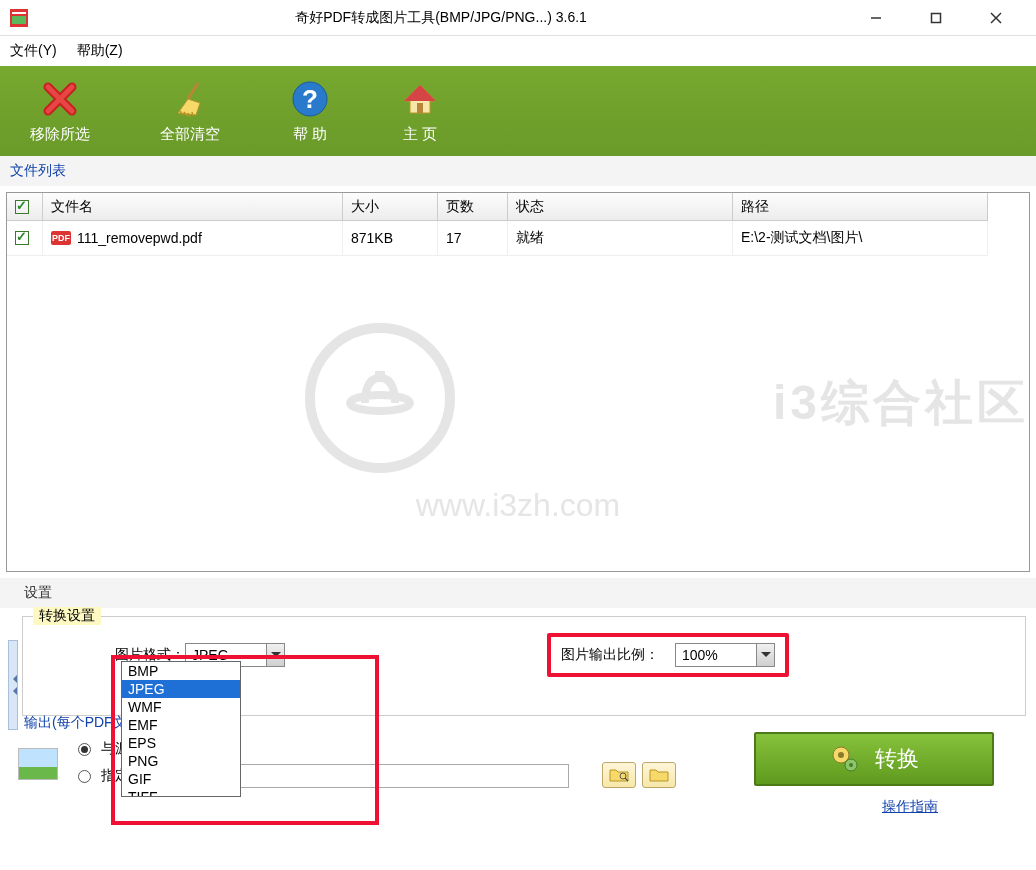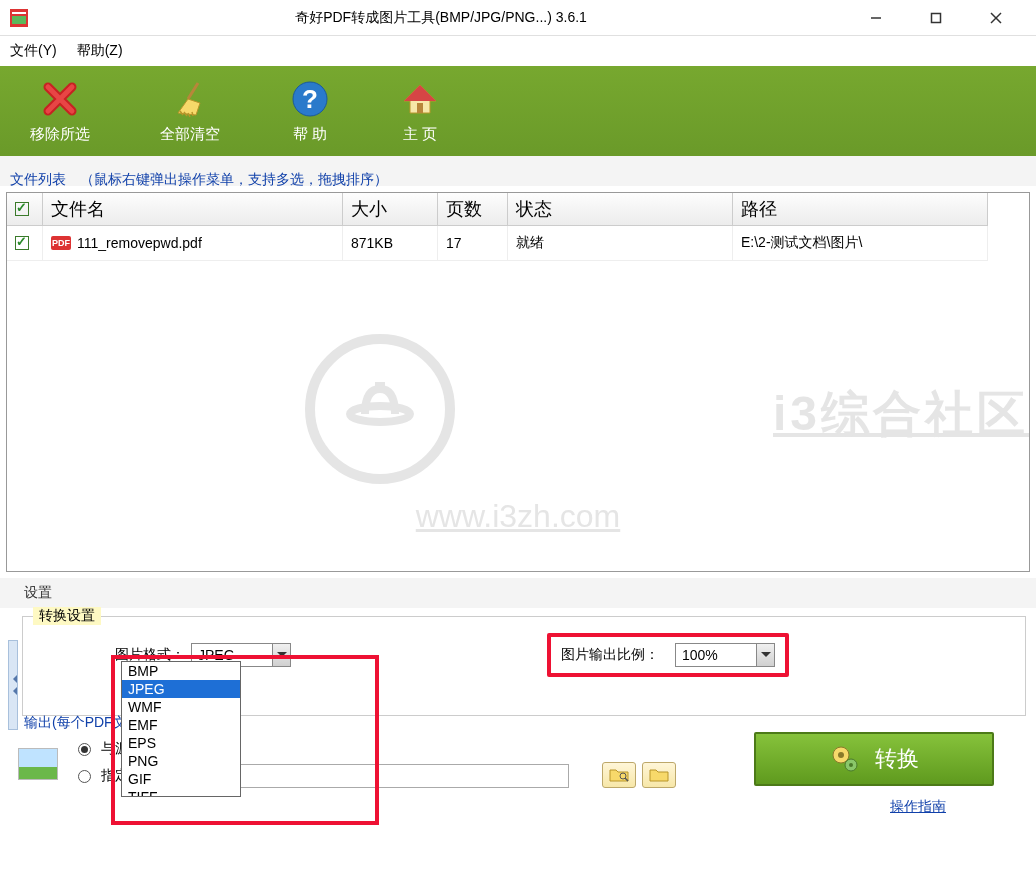--- a/index.html
+++ b/index.html
@@ -15,35 +15,35 @@
 
 .menubar { height: 30px; display: flex; align-items: center; padding: 0 10px; gap: 20px; }
 .menubar .menu-item { font-size: 14px; }
 
 
 .toolbar { height: 90px; background: linear-gradient(#77a82f, #6a9a29); display: flex; align-items: center; padding: 0 30px; gap: 70px; }
 .tool-btn { display: flex; flex-direction: column; align-items: center; color: #fff; font-size: 15px; gap: 6px; cursor: pointer; }
 .tool-btn svg { width: 40px; height: 40px; }
 
 
-.list-header-line { height: 28px; display: flex; padding: 15px 10px; font-size: 14px; background: #f4f4f4; color: #1141aa; }
+.list-header-line { height: 28px; display: flex; align-items: center; padding: 15px 10px; font-size: 14px; background: #f4f4f4; color: #1141aa; }
 .list-header-line .lbl { color: #1141aa; margin-right: 14px; }
 .list-header-line .hint { color: #1141aa; }
 
 
 .file-table-wrap { border: 1px solid #999; margin: 6px; height: 380px; position: relative; background: #fff; overflow: hidden; }
 .file-table { display: grid; grid-template-columns: 36px 300px 95px 70px 225px 255px; }
-.file-table .th { background: linear-gradient(#fdfdfd,#ececec); border-right: 1px solid #ccc; border-bottom: 1px solid #ccc; padding: 4px 8px; font-size: 18px; display: flex; align-items: center; min-height: 28px; }
+.file-table .th { background: linear-gradient(#fdfdfd,#ececec); border-right: 1px solid #ccc; border-bottom: 1px solid #ccc; padding: 4px 8px; font-size: 14px; display: flex; align-items: center; min-height: 28px; }
 .file-table .td { border-right: 1px solid #eee; border-bottom: 1px solid #eee; padding: 8px 8px; font-size: 14px; display: flex; align-items: center; min-height: 26px; }
 .chk { width: 14px; height: 14px; border: 1px solid #3a7a2a; position: relative; }
 .chk::after { content: "✓"; color: #2a8a2a; font-size: 13px; position: absolute; top: -3px; left: 0; font-weight: bold; }
 .pdf-icon { display:inline-flex; width: 20px; height: 14px; background: #d33; color: #fff; font-size: 9px; font-weight: bold; align-items: center; justify-content: center; border-radius: 2px; margin-right: 6px; }
 
 
-.watermark { position: absolute; top: 141px; left: 0; right: 0; text-align: center; color: #e5e5e5; pointer-events: none; text-decoration: underline; }
+.watermark { position: absolute; top: 130px; left: 0; right: 0; text-align: center; color: #e5e5e5; pointer-events: none; }
 .watermark .circ { width: 150px; height: 150px; border: 10px solid #e5e5e5; border-radius: 50%; margin: 0 auto 10px; display: flex; align-items: center; justify-content: center; }
 .watermark .big { font-size: 48px; font-weight: bold; letter-spacing: 4px; }
 .watermark .url { font-size: 32px; margin-top: 4px; }
 .watermark .row { display: flex; justify-content: center; align-items: center; gap: 20px; }
 
 
 .settings-label { padding: 6px 24px; font-size: 14px; color: #333; background: #f4f4f4; }
 .convert-settings { position: relative; margin: 8px 10px 4px 22px; border: 1px solid #ccc; padding: 16px 12px 38px 12px; }
 .convert-settings .legend { position: absolute; top: -10px; left: 10px; background: #fef9c3; padding: 0 6px; font-size: 14px; }
 .setting-row { display: flex; align-items: center; gap: 14px; }
@@ -67,21 +67,21 @@
 .output-row { display: flex; align-items: center; gap: 10px; margin: 6px 0 6px 44px; font-size: 14px; }
 .radio { width: 13px; height: 13px; border: 1px solid #555; border-radius: 50%; display: inline-flex; align-items: center; justify-content: center; }
 .radio.on::after { content: ""; width: 7px; height: 7px; background: #333; border-radius: 50%; }
 
 .thumb-icon { width: 40px; height: 32px; border: 1px solid #bbb; background: linear-gradient(#bfe3ff 60%, #6bb84a 60%); position: absolute; left: -4px; top: 24px; }
 
 
 .convert-btn { position: absolute; right: 32px; top: 8px; width: 240px; height: 54px; background: linear-gradient(#86c23b,#5f9a1e); border: 2px solid #4c7a18; color: #fff; font-size: 22px; display: flex; align-items: center; justify-content: center; gap: 14px; border-radius: 2px; }
 .convert-btn svg { width: 32px; height: 32px; }
 
-.guide-link { position: absolute; right: 80px; bottom: -14px; font-size: 14px; color: #1141aa; text-decoration: underline; }
+.guide-link { position: absolute; right: 88px; bottom: -14px; font-size: 14px; color: #1141aa; text-decoration: underline; }
 
 .left-handle { position: absolute; left: 8px; top: 640px; width: 10px; height: 90px; background: #d9e6f5; border: 1px solid #a8c0dc; display: flex; flex-direction: column; align-items: center; justify-content: center; gap: 4px; }
 .left-handle::before, .left-handle::after { content: ""; border: 4px solid transparent; }
 .left-handle::before { border-right-color: #5577aa; }
 .left-handle::after { border-right-color: #5577aa; }
 
 .browse-btns { display: flex; gap: 6px; position: absolute; left: 580px; top: 38px; }
 .bbtn { width: 34px; height: 26px; border: 1px solid #bda86a; background: linear-gradient(#fff6d8,#f7e7a8); border-radius: 3px; display: flex; align-items: center; justify-content: center; }
 .bbtn svg { width: 20px; height: 16px; }
 
@@ -151,21 +151,20 @@
         <path d="M20 6L4 22h6v12h20V22h6z" fill="#f7e7a8" stroke="#b8952a"></path>
         <path d="M20 6L4 22h32z" fill="#d64545"></path>
         <rect x="17" y="24" width="6" height="10" fill="#b8863a"></rect>
       </svg>
     <span>主   页</span>
   </div>
 </div>
 
 <div class="list-header-line">
   <span class="lbl">文件列表</span>
-  <span class="hint">（鼠标右键弹出操作菜单，支持多选，拖拽排序）</span>
 </div>
 
 <div class="file-table-wrap">
   <div class="file-table">
     <div class="th">
         <span class="chk"></span>
       </div>
     <div class="th">文件名</div>
     <div class="th">大小</div>
     <div class="th">页数</div>
@@ -200,21 +199,21 @@
   </div>
 </div>
 
 <div class="settings-label">设置</div>
 
 <div class="left-handle"></div>
 
 <div class="convert-settings">
   <div class="legend">转换设置</div>
   <div class="setting-row">
-    <div style="display:flex;align-items:center;gap:6px;margin-left:80px;">
+    <div style="display:flex;align-items:center;margin-left:80px;">
       <span class="setting-lbl">图片格式：</span>
       <div class="combo" style="width:100px">
         <span class="val">JPEG</span>
         <span style="flex:1"></span>
         <span class="arrow"></span>
       </div>
     </div>
     <div style="flex:1"></div>
     <div class="highlight-red">
       <span class="setting-lbl">图片输出比例：</span>

